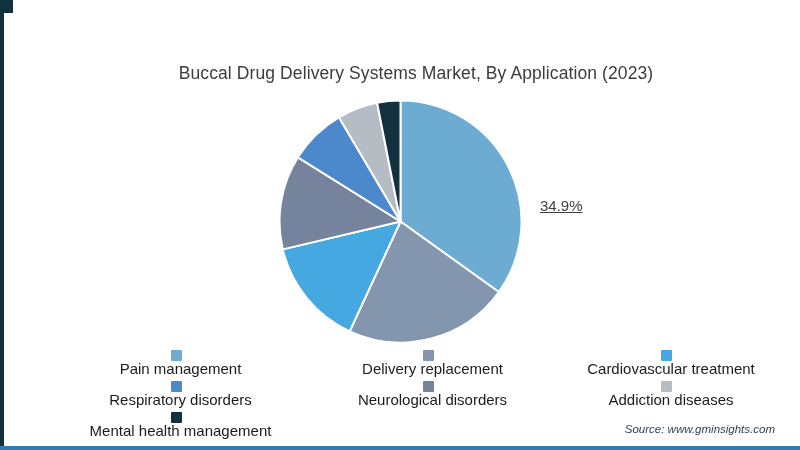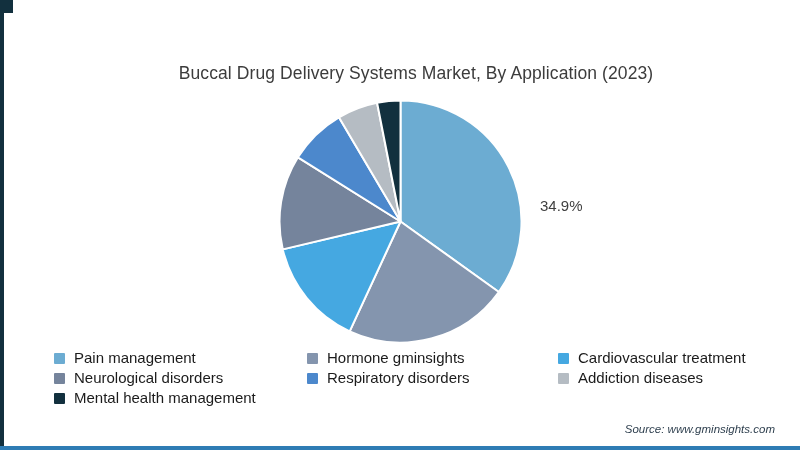--- a/index.html
+++ b/index.html
@@ -33,31 +33,31 @@
     font-size: 17.5px; font-weight: 400;
     color: #3c3c3c;
     letter-spacing: 0.1px;
   }
   .pie {
     position: absolute; left: 278px; top: 99px;
     width: 245px; height: 245px;
   }
   .pct {
     position: absolute; left: 540px; top: 197px;
-    font-size: 15px; color: #3f3f3f;
+    font-size: 15px; color: #3f3f3f; text-decoration: underline;
   }
   .legend {
     position: absolute; left: 54px; top: 350px;
     width: 730px;
     display: grid;
     grid-template-columns: 253px 251px auto;
     grid-row-gap: 4px;
     font-size: 15px; color: #1b1b1b;
   }
-  .legend-item { display: flex; align-items: center; line-height: 16px; }
+  .legend-item { display: flex; align-items: center; line-height: 16px; flex-direction: column; }
   .swatch {
     display: inline-block;
     width: 11px; height: 11px;
     margin-right: 9px;
     border-radius: 1px;
     flex: 0 0 auto;
   }
   .source {
     position: absolute; right: 25px; top: 423px;
     font-size: 11.5px; color: #2e3f4e; font-style: italic;
@@ -84,33 +84,33 @@
 
   <div class="pct">34.9%</div>
 
   <div class="legend" id="legend">
       <div class="legend-item">
         <span class="swatch" style="background: rgb(108, 172, 210);"></span>
         <span class="legend-label">Pain management</span>
       </div>
       <div class="legend-item">
         <span class="swatch" style="background: rgb(132, 149, 174);"></span>
-        <span class="legend-label">Hormone gminsights</span>
+        <span class="legend-label">Delivery replacement</span>
       </div>
       <div class="legend-item">
         <span class="swatch" style="background: rgb(69, 168, 225);"></span>
         <span class="legend-label">Cardiovascular treatment</span>
       </div>
       <div class="legend-item">
+        <span class="swatch" style="background: rgb(76, 136, 204);"></span>
+        <span class="legend-label">Respiratory disorders</span>
+      </div>
+      <div class="legend-item">
         <span class="swatch" style="background: rgb(117, 132, 156);"></span>
         <span class="legend-label">Neurological disorders</span>
-      </div>
-      <div class="legend-item">
-        <span class="swatch" style="background: rgb(76, 136, 204);"></span>
-        <span class="legend-label">Respiratory disorders</span>
       </div>
       <div class="legend-item">
         <span class="swatch" style="background: rgb(181, 188, 195);"></span>
         <span class="legend-label">Addiction diseases</span>
       </div>
       <div class="legend-item">
         <span class="swatch" style="background: rgb(18, 48, 62);"></span>
         <span class="legend-label">Mental health management</span>
       </div>
     </div>

